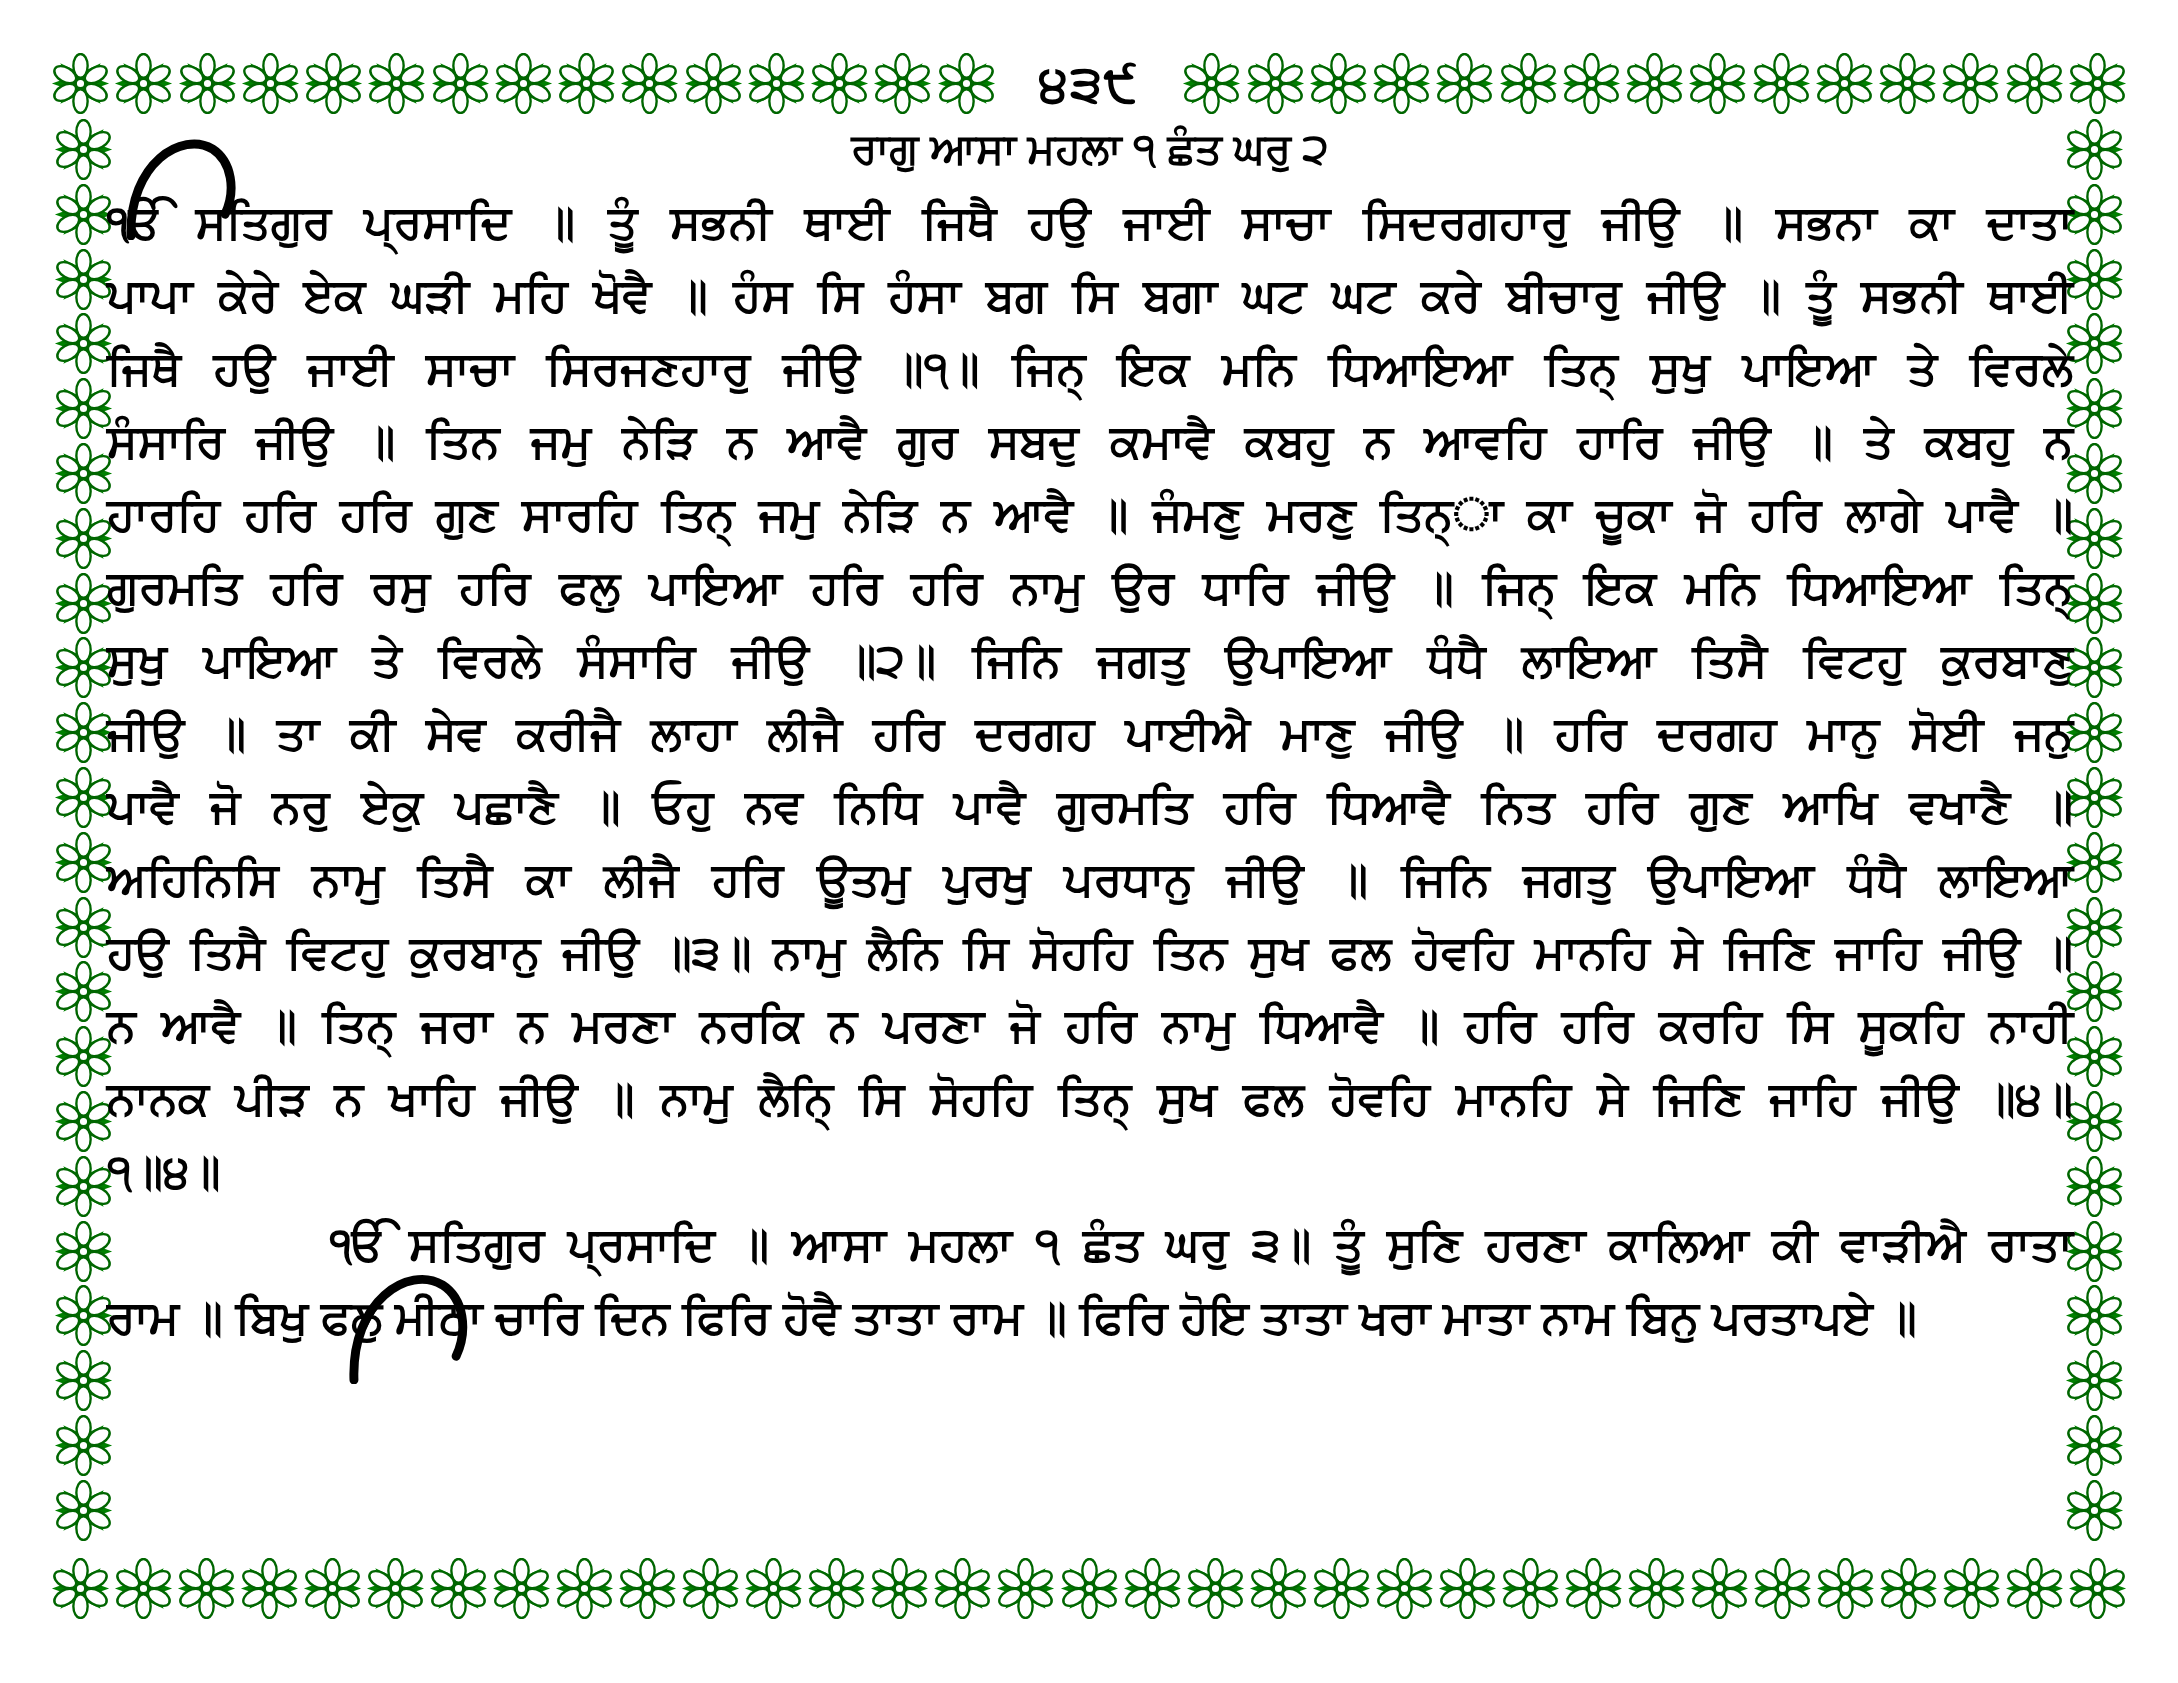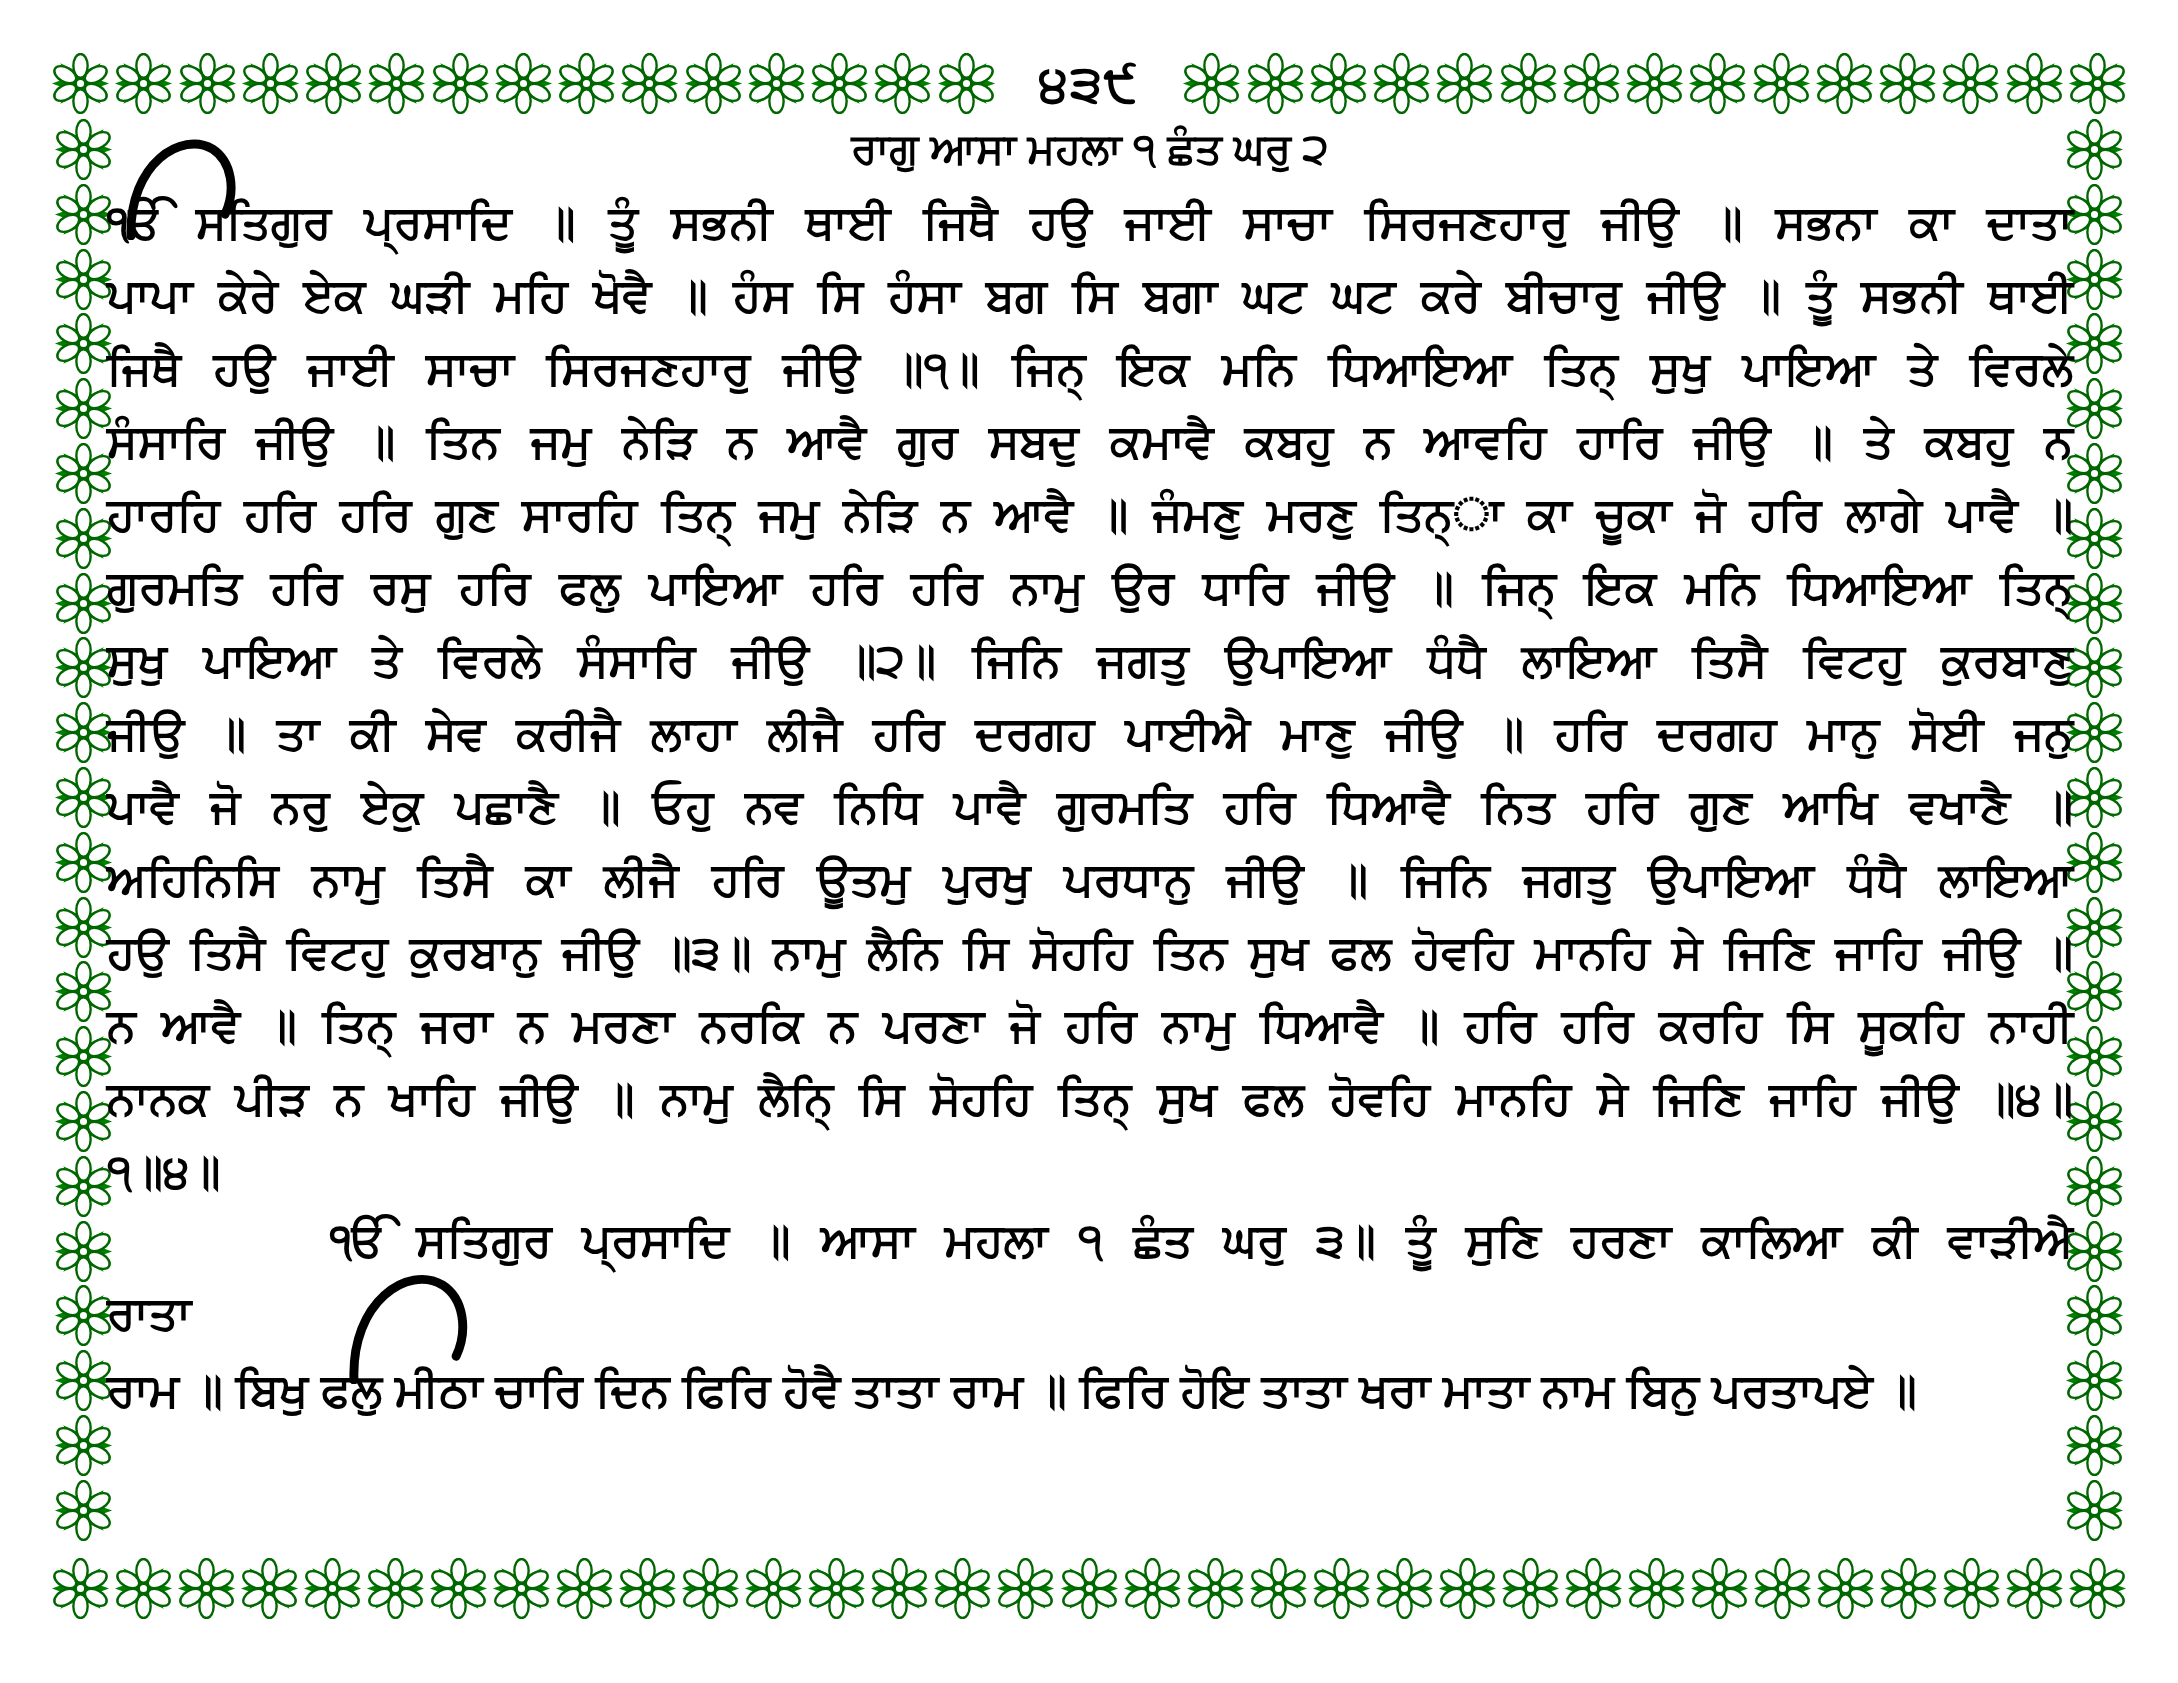--- a/index.html
+++ b/index.html
@@ -42,21 +42,21 @@
   .heading{
     font-size:42px;line-height:75px;
     text-align:center;font-weight:600;
   }
   .line{
     font-size:46px;line-height:73px;
     text-align:justify;text-align-last:justify;
     font-weight:600;
   }
   .line.nojust{text-align:center;text-align-last:left;}
-  .line.indent{text-indent:223px;font-family:Liberation Mono, monospace;}
+  .line.indent{text-indent:223px;}
   
   .arc{position:absolute;pointer-events:none;}
   .arc1{left:125px;top:129px;}
   .arc2{left:347px;top:1263px;}
   .defs{position:absolute;width:0;height:0;overflow:hidden;}
 </style>
 </head>
 <body>
 
 <div class="page">
@@ -416,21 +416,21 @@
 
   <svg class="arc arc1" width="117" height="111" viewBox="0 0 118 112">
     <path d="M6 108 C4 34 58 2 88 20 C108 33 112 62 101 86" fill="none" stroke="#000000" stroke-width="9" stroke-linecap="round"></path>
   </svg>
   <svg class="arc arc2" width="129" height="121" viewBox="0 0 130 122">
     <path d="M7 118 C4 38 62 2 96 22 C118 36 122 68 110 94" fill="none" stroke="#000000" stroke-width="9" stroke-linecap="round"></path>
   </svg>
 
   <div class="text-block">
     <div class="heading">ਰਾਗੁ ਆਸਾ ਮਹਲਾ ੧ ਛੰਤ ਘਰੁ ੨</div>
-    <div class="line">ੴ ਸਤਿਗੁਰ ਪ੍ਰਸਾਦਿ ॥ ਤੂੰ ਸਭਨੀ ਥਾਈ ਜਿਥੈ ਹਉ ਜਾਈ ਸਾਚਾ ਸਿਰਜਣਹਾਰੁ ਜੀਉ ॥ ਸਭਨਾ ਕਾ ਦਾਤਾ</div>
+    <div class="line">ੴ ਸਤਿਗੁਰ ਪ੍ਰਸਾਦਿ ॥ ਤੂੰ ਸਭਨੀ ਥਾਈ ਜਿਥੈ ਹਉ ਜਾਈ ਸਾਚਾ ਸਿਦਰਗਹਾਰੁ ਜੀਉ ॥ ਸਭਨਾ ਕਾ ਦਾਤਾ</div>
     <div class="line">ਪਾਪਾ ਕੇਰੇ ਏਕ ਘੜੀ ਮਹਿ ਖੋਵੈ ॥ ਹੰਸ ਸਿ ਹੰਸਾ ਬਗ ਸਿ ਬਗਾ ਘਟ ਘਟ ਕਰੇ ਬੀਚਾਰੁ ਜੀਉ ॥ ਤੂੰ ਸਭਨੀ ਥਾਈ</div>
     <div class="line">ਜਿਥੈ ਹਉ ਜਾਈ ਸਾਚਾ ਸਿਰਜਣਹਾਰੁ ਜੀਉ ॥੧॥ ਜਿਨ੍ ਇਕ ਮਨਿ ਧਿਆਇਆ ਤਿਨ੍ ਸੁਖੁ ਪਾਇਆ ਤੇ ਵਿਰਲੇ</div>
     <div class="line">ਸੰਸਾਰਿ ਜੀਉ ॥ ਤਿਨ ਜਮੁ ਨੇੜਿ ਨ ਆਵੈ ਗੁਰ ਸਬਦੁ ਕਮਾਵੈ ਕਬਹੁ ਨ ਆਵਹਿ ਹਾਰਿ ਜੀਉ ॥ ਤੇ ਕਬਹੁ ਨ</div>
     <div class="line">ਹਾਰਹਿ ਹਰਿ ਹਰਿ ਗੁਣ ਸਾਰਹਿ ਤਿਨ੍ ਜਮੁ ਨੇੜਿ ਨ ਆਵੈ ॥ ਜੰਮਣੁ ਮਰਣੁ ਤਿਨ੍ਾ ਕਾ ਚੂਕਾ ਜੋ ਹਰਿ ਲਾਗੇ ਪਾਵੈ ॥</div>
     <div class="line">ਗੁਰਮਤਿ ਹਰਿ ਰਸੁ ਹਰਿ ਫਲੁ ਪਾਇਆ ਹਰਿ ਹਰਿ ਨਾਮੁ ਉਰ ਧਾਰਿ ਜੀਉ ॥ ਜਿਨ੍ ਇਕ ਮਨਿ ਧਿਆਇਆ ਤਿਨ੍</div>
     <div class="line">ਸੁਖੁ ਪਾਇਆ ਤੇ ਵਿਰਲੇ ਸੰਸਾਰਿ ਜੀਉ ॥੨॥ ਜਿਨਿ ਜਗਤੁ ਉਪਾਇਆ ਧੰਧੈ ਲਾਇਆ ਤਿਸੈ ਵਿਟਹੁ ਕੁਰਬਾਣੁ</div>
     <div class="line">ਜੀਉ ॥ ਤਾ ਕੀ ਸੇਵ ਕਰੀਜੈ ਲਾਹਾ ਲੀਜੈ ਹਰਿ ਦਰਗਹ ਪਾਈਐ ਮਾਣੁ ਜੀਉ ॥ ਹਰਿ ਦਰਗਹ ਮਾਨੁ ਸੋਈ ਜਨੁ</div>
     <div class="line">ਪਾਵੈ ਜੋ ਨਰੁ ਏਕੁ ਪਛਾਣੈ ॥ ਓਹੁ ਨਵ ਨਿਧਿ ਪਾਵੈ ਗੁਰਮਤਿ ਹਰਿ ਧਿਆਵੈ ਨਿਤ ਹਰਿ ਗੁਣ ਆਖਿ ਵਖਾਣੈ ॥</div>
     <div class="line">ਅਹਿਨਿਸਿ ਨਾਮੁ ਤਿਸੈ ਕਾ ਲੀਜੈ ਹਰਿ ਊਤਮੁ ਪੁਰਖੁ ਪਰਧਾਨੁ ਜੀਉ ॥ ਜਿਨਿ ਜਗਤੁ ਉਪਾਇਆ ਧੰਧੈ ਲਾਇਆ</div>
     <div class="line">ਹਉ ਤਿਸੈ ਵਿਟਹੁ ਕੁਰਬਾਨੁ ਜੀਉ ॥੩॥ ਨਾਮੁ ਲੈਨਿ ਸਿ ਸੋਹਹਿ ਤਿਨ ਸੁਖ ਫਲ ਹੋਵਹਿ ਮਾਨਹਿ ਸੇ ਜਿਣਿ ਜਾਹਿ ਜੀਉ ॥</div>

